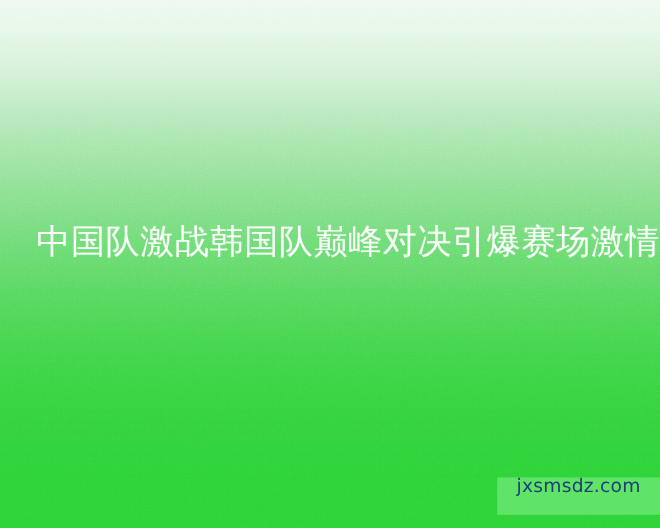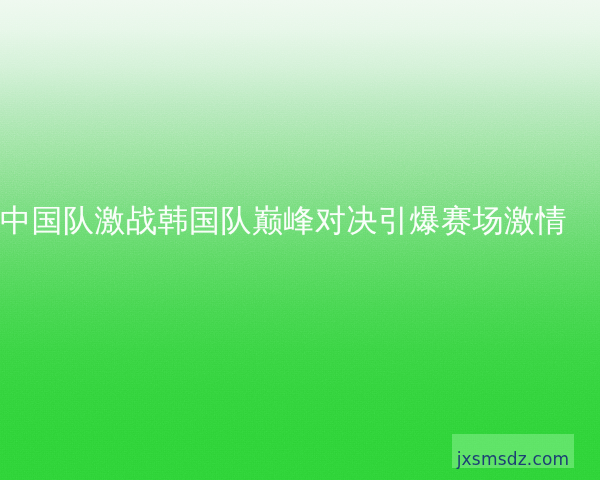--- a/index.html
+++ b/index.html
@@ -59,44 +59,44 @@
     background-size: 2px 2px, 2px 2px;
     mix-blend-mode: soft-light;
   }
 
   
   .headline {
     position: absolute;
     left: 0;
     right: 0;
     top: 198px;
-    text-align: left;
+    text-align: right;
     color: rgba(255,255,255,0.93);
     font-size: 31px;
     line-height: 45px;
     letter-spacing: 0.5px;
     font-weight: 400;
     white-space: nowrap;
     text-shadow: 0 0 1px rgba(255,255,255,0.35);
   }
 
   .headline-line {
     display: block;
   }
 
   
   .watermark {
     position: absolute;
     left: 452px;
     top: 434px;
-    width: 122px;
+    width: 148px;
     height: 34px;
     background: rgba(180, 255, 185, 0.36);
     display: flex;
-    align-items: flex-end;
+    align-items: flex-start;
     justify-content: center;
   }
 
   .watermark-text {
     color: #1c3f74;
     font-size: 17px;
     line-height: 17px;
     letter-spacing: 0.2px;
     font-weight: 400;
     font-family: "DejaVu Sans", "Liberation Sans", sans-serif;

